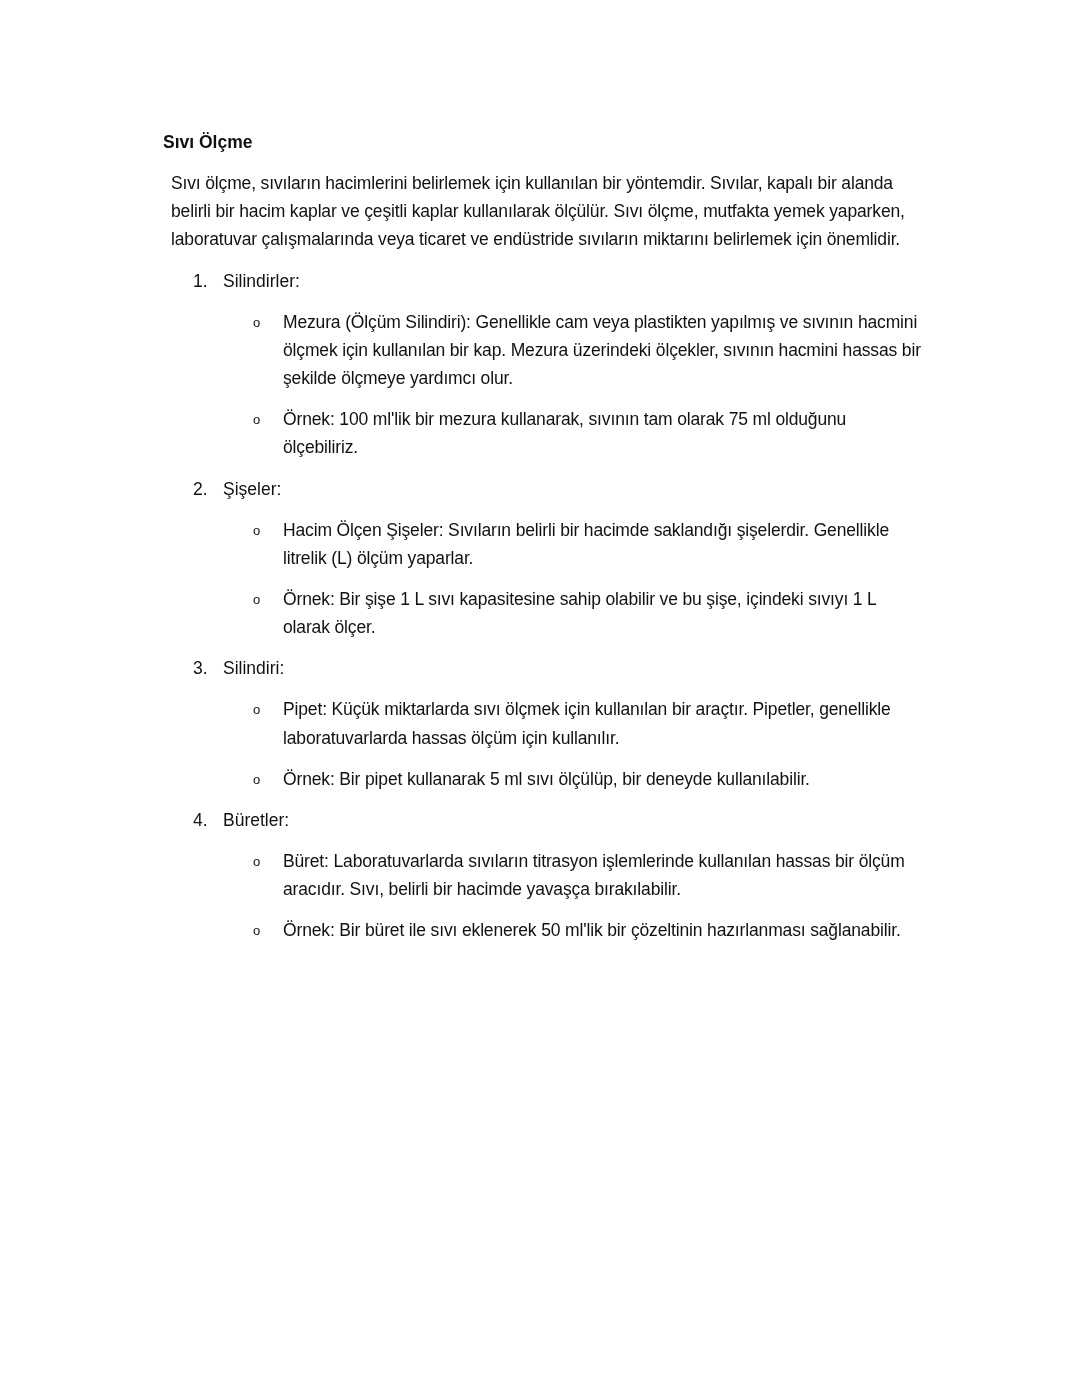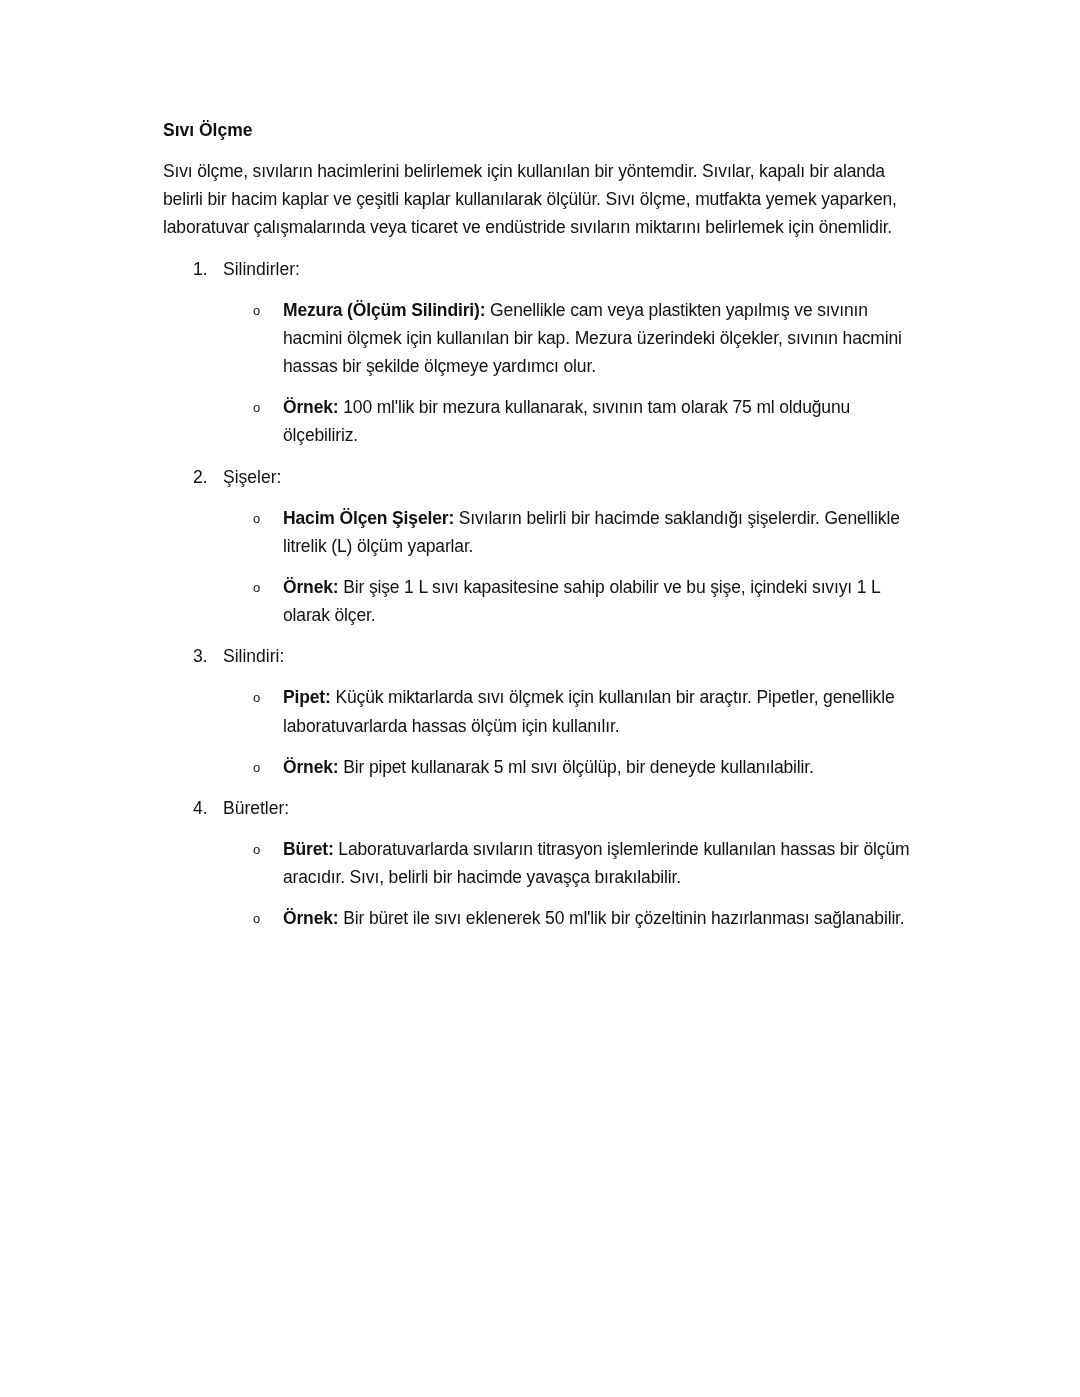--- a/index.html
+++ b/index.html
@@ -1,27 +1,27 @@
 <!DOCTYPE html>
 <html><head>
 <meta charset="utf-8">
 <style>
   html, body { margin: 0; padding: 0; background: #ffffff; }
   body { width: 1080px; height: 1397px; position: relative; overflow: hidden;
          font-family: "Liberation Sans", sans-serif; color: #111111; }
-  .page { position: absolute; left: 163px; top: 116px; width: 760px; }
+  .page { position: absolute; left: 163px; top: 128px; width: 760px; }
   .h { font-weight: bold; font-size: 17.5px; line-height: 28px; margin: 0 0 13px 0; }
-  .p { font-size: 17.5px; line-height: 28.2px; margin: 0 0 13px 0; letter-spacing: -0.15px; }
+  .p { font-size: 17.5px; line-height: 28.2px; margin: 0 0 13px 8px; letter-spacing: -0.15px; }
   .num-item { position: relative; padding-left: 60px; margin: 0 0 13px 0; font-size: 17.5px; line-height: 28px; }
   .num-item .num { position: absolute; left: 30px; top: 0; }
   .num-item .lbl { font-weight: normal; }
   .sub-list { margin: 0; padding: 0; }
   .sub-item { position: relative; padding-left: 120px; margin: 0 0 13px 0; font-size: 17.5px; line-height: 28.2px; letter-spacing: -0.15px; }
   .sub-item .bullet { position: absolute; left: 90px; top: 0; font-size: 13px; line-height: 30px; }
-  .sub-item b { font-weight: bold; }
+  .sub-item b { font-weight: normal; }
 </style>
 </head>
 <body>
 
 <div class="page">
   <div class="h">Sıvı Ölçme</div>
 
   <div class="p">Sıvı ölçme, sıvıların hacimlerini belirlemek için kullanılan bir yöntemdir. Sıvılar, kapalı bir alanda belirli bir hacim kaplar ve çeşitli kaplar kullanılarak ölçülür. Sıvı ölçme, mutfakta yemek yaparken, laboratuvar çalışmalarında veya ticaret ve endüstride sıvıların miktarını belirlemek için önemlidir.</div>
 
 

